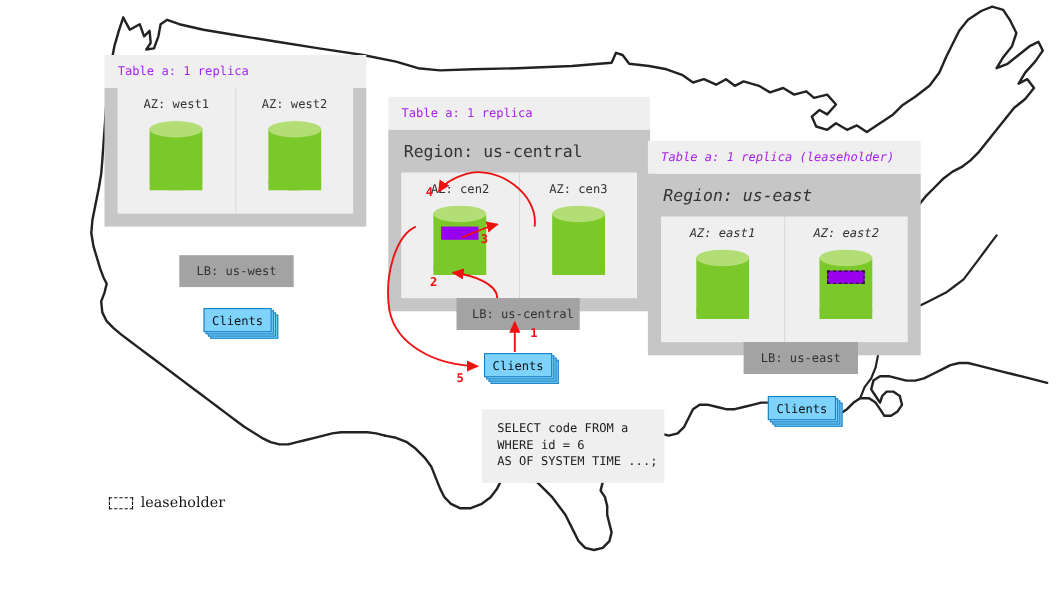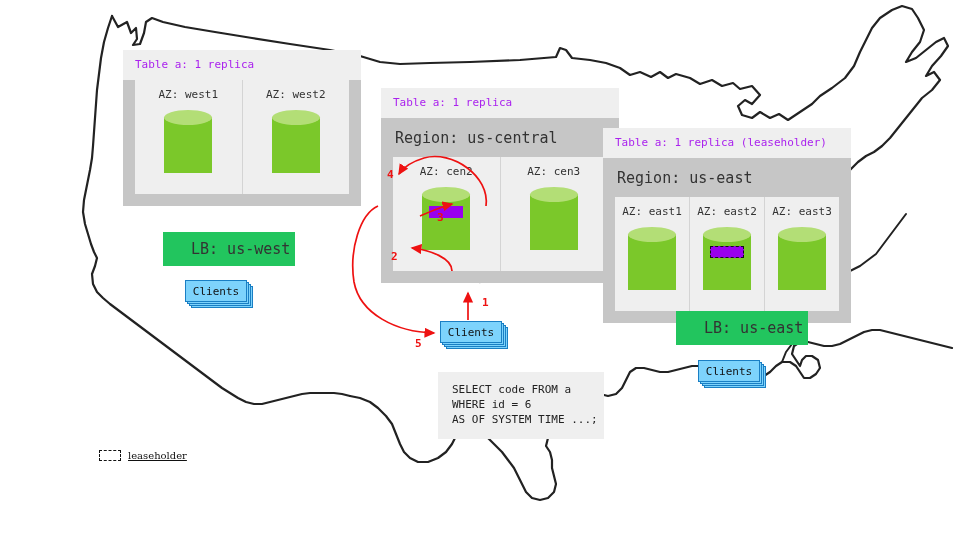--- a/index.html
+++ b/index.html
@@ -9,21 +9,21 @@
     font-family:"DejaVu Sans Mono","Liberation Mono",monospace;
     overflow:hidden;
     position:relative;
   }
   #stage{position:absolute;left:0;top:0;width:960px;height:540px;}
 
   
   #map{position:absolute;left:0;top:0;width:960px;height:540px;z-index:1;}
 
   
-  .region{position:absolute;z-index:5;margin-left:28px;}
+  .region{position:absolute;z-index:5;}
   .region .tablebar{
     background:#efefef;
     color:#aa22ee;
     font-size:11px;
     line-height:11px;
     padding:9px 12px 10px 12px;
     white-space:nowrap;
   }
   .region .body{background:#c6c6c6;padding:0 0 12px 0;}
   .region .regtitle{
@@ -59,25 +59,25 @@
   }
   .replica{
     position:absolute;left:7px;top:19px;width:34px;height:12px;
     background:#9900ee;z-index:3;
   }
   .replica.lease{border:1.6px dashed #111111;box-sizing:border-box;}
 
   
   .lb{
     position:absolute;z-index:6;
-    background:#22c55e;
+    background:#a3a3a3;
     color:#333;
-    font-size:15px;
+    font-size:11px;
     text-align:center;
-    padding:8px 28px;
+    padding:8px 14px;
     white-space:nowrap;
   }
 
   
   .clients{position:absolute;z-index:7;width:62px;height:22px;}
   .clients .stack{
     position:absolute;background:#7dd3fc;width:62px;height:22px;
     border:1px solid #1a7fc4;box-sizing:border-box;
   }
   .clients .s3{left:6px;top:6px;}
@@ -94,21 +94,21 @@
     padding:10px 14px 12px 14px;
     white-space:pre;
   }
 
   
   .legend{position:absolute;z-index:8;display:flex;align-items:center;}
   .legend .swatch{
     width:22px;height:11px;border:1.6px dashed #111;box-sizing:border-box;
     background:transparent;margin-right:7px;
   }
-  .legend .ltxt{font-size:10px;color:#111;font-family:"DejaVu Serif","Liberation Serif",serif;text-decoration:underline;}
+  .legend .ltxt{font-size:13px;color:#111;font-family:"DejaVu Serif","Liberation Serif",serif;}
 
   
   #arrows{position:absolute;left:0;top:0;width:960px;height:540px;z-index:9;pointer-events:none;}
   .anum{
     position:absolute;z-index:10;color:#ee1111;font-size:11px;font-weight:bold;
   }
 </style>
 </head>
 <body>
 
@@ -209,60 +209,53 @@
           <div class="azlabel">AZ: cen3</div>
           <div class="cyl">
             <div class="bot"></div>
             <div class="side"></div>
             <div class="top"></div>
           </div>
         </div>
       </div>
     </div>
   </div>
+  <div class="lb" style="left:415px;top:271px;width:84px;">LB: us-central</div>
   <div class="clients" style="left:440px;top:321px;">
     <div class="stack s3"></div>
     <div class="stack s2"></div>
     <div class="stack s1"></div>
     <div class="stack front">
       <span class="lbl">Clients</span>
     </div>
   </div>
   <div class="sqlbox" style="left:438px;top:372px;width:138px;">SELECT code FROM a
 WHERE id = 6
 AS OF SYSTEM TIME ...;</div>
 
-  <div class="region" style="left:575px;top:128px;width:248px;">
+  <div class="region" style="left:589px;top:128px;width:248px;font-style:italic;">
     <div class="tablebar">Table a: 1 replica (leaseholder)</div>
     <div class="body">
       <div class="regtitle">Region: us-east</div>
       <div class="azrow">
         <div class="azcell">
           <div class="azlabel">AZ: east1</div>
           <div class="cyl">
             <div class="bot"></div>
             <div class="side"></div>
             <div class="top"></div>
           </div>
         </div>
         <div class="azcell">
           <div class="azlabel">AZ: east2</div>
           <div class="cyl">
             <div class="bot"></div>
             <div class="side"></div>
             <div class="top"></div>
             <div class="replica lease"></div>
-          </div>
-        </div>
-        <div class="azcell">
-          <div class="azlabel">AZ: east3</div>
-          <div class="cyl">
-            <div class="bot"></div>
-            <div class="side"></div>
-            <div class="top"></div>
           </div>
         </div>
       </div>
     </div>
   </div>
   <div class="lb" style="left:676px;top:311px;width:76px;">LB: us-east</div>
   <div class="clients" style="left:698px;top:360px;">
     <div class="stack s3"></div>
     <div class="stack s2"></div>
     <div class="stack s1"></div>

